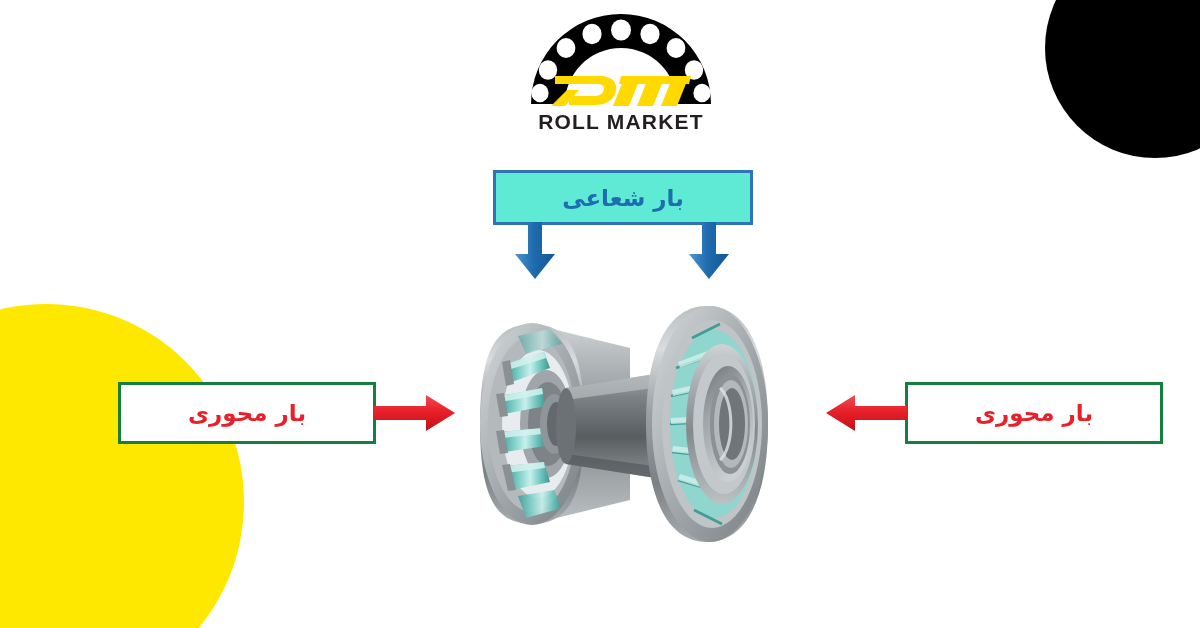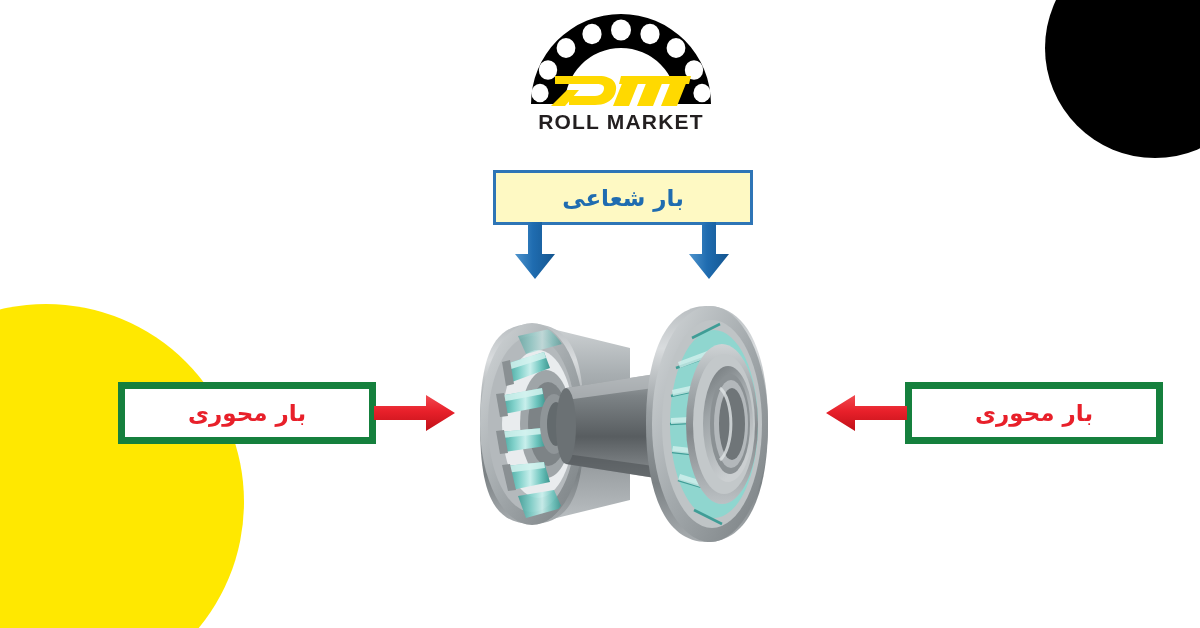--- a/index.html
+++ b/index.html
@@ -56,21 +56,21 @@
   
   .radial-group{
     position:absolute;
     left:493px;top:170px;
     width:260px;height:115px;
   }
   .radial-box{
     position:absolute;left:0;top:0;
     width:260px;height:55px;
     border:3px solid #2e75b6;
-    background:#fef9c3;
+    background:#5eead4;
     box-sizing:border-box;
     display:flex;align-items:center;justify-content:center;
   }
   .radial-label{
     font-size:23px;font-weight:bold;color:#1f6cb0;
     direction:rtl;unicode-bidi:bidi-override;
     font-family:"DejaVu Sans", sans-serif;
     letter-spacing:0.5px;
   }
   .arrow-down{
@@ -80,21 +80,21 @@
   
   .axial-left{
     position:absolute;left:118px;top:382px;width:340px;height:62px;
   }
   .axial-right{
     position:absolute;left:823px;top:382px;width:340px;height:62px;
   }
   .axial-box{
     position:absolute;top:0;
     width:258px;height:62px;
-    border:7px solid #15803d;
+    border:3px solid #15803d;
     background:#ffffff;
     box-sizing:border-box;
     display:flex;align-items:center;justify-content:center;
   }
   .axial-left .axial-box{left:0;}
   .axial-right .axial-box{right:0;}
   .axial-label{
     font-size:23px;font-weight:bold;color:#e8202a;
     direction:rtl;unicode-bidi:bidi-override;
     font-family:"DejaVu Sans", sans-serif;

